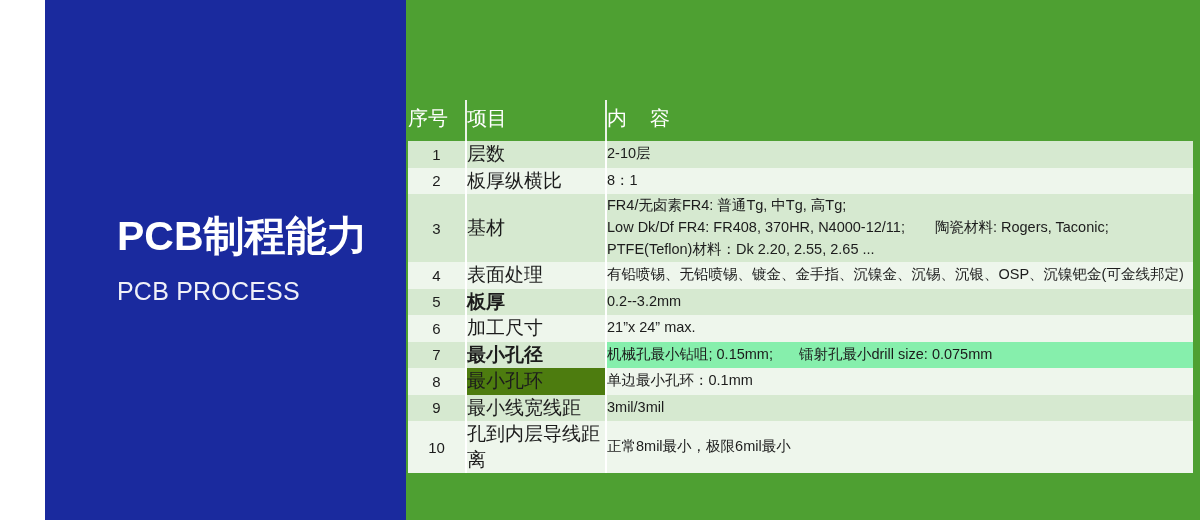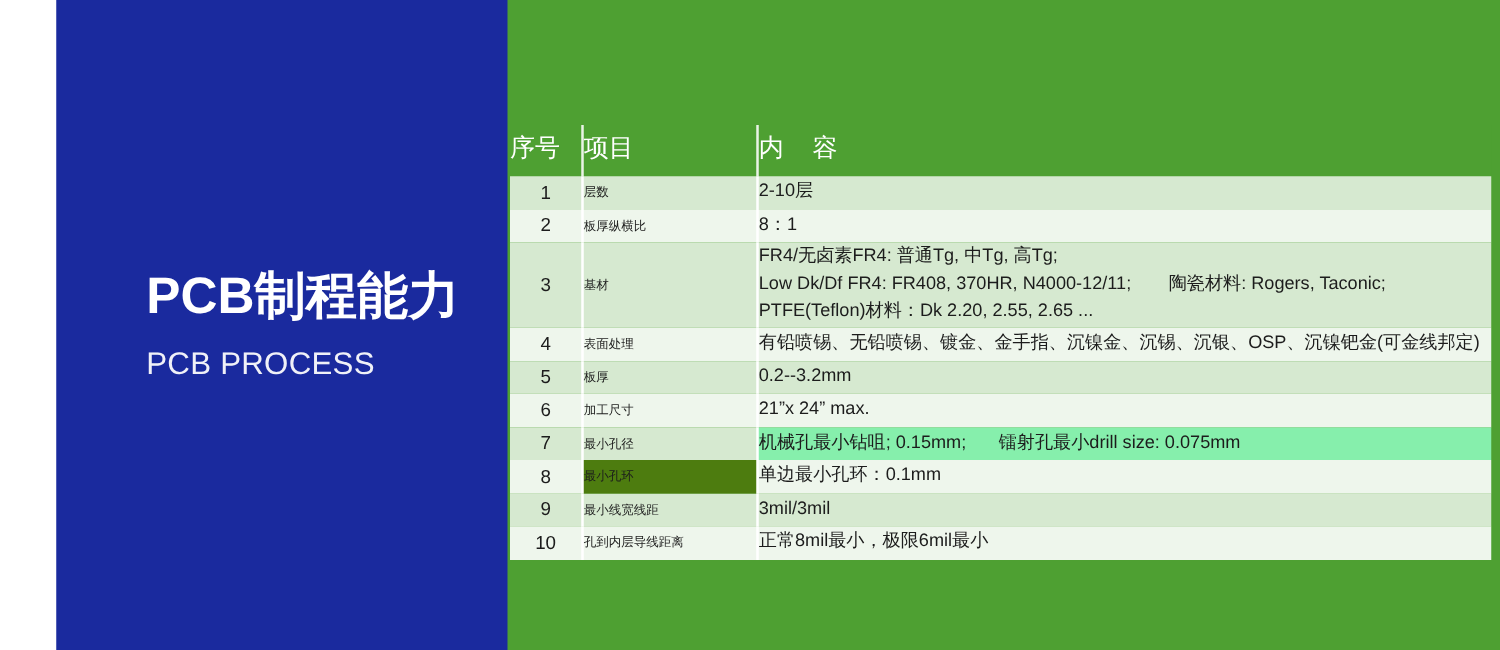--- a/index.html
+++ b/index.html
@@ -104,21 +104,21 @@
   table.spec tbody td.col-cont { border-right: none; }
   table.spec tbody tr.odd  td { background: #d6e9d0; }
   table.spec tbody tr.even td { background: #eef6ec; }
 
   td.col-no {
     text-align: center;
     font-size: 15px;
   }
   td.col-item {
     padding-left: 14px;
-    font-size: 10px;
+    font-size: 19px;
   }
   td.col-cont {
     padding-left: 14px;
     font-size: 14.5px;
     line-height: 1.5;
   }
   tr.r-normal td { height: 26.5px; }
   tr.r-tall td   { height: 68px; }
 
   .sub {
@@ -193,33 +193,33 @@
         </tr>
 
         <tr class="even r-normal">
           <td class="col-no" style="background: rgb(238, 246, 236);">4</td>
           <td class="col-item" style="background: rgb(238, 246, 236);">表面处理</td>
           <td class="col-cont" style="background: rgb(238, 246, 236);">有铅喷锡、无铅喷锡、镀金、金手指、沉镍金、沉锡、沉银、OSP、沉镍钯金(可金线邦定)</td>
         </tr>
 
         <tr class="odd r-normal">
           <td class="col-no" style="background: rgb(214, 233, 208);">5</td>
-          <td class="col-item" style="background: rgb(214, 233, 208);">板厚</td>
+          <td class="col-item" style="background: rgb(214, 233, 208); font-weight: bold;">板厚</td>
           <td class="col-cont" style="background: rgb(214, 233, 208);">0.2--3.2mm</td>
         </tr>
 
         <tr class="even r-normal">
           <td class="col-no" style="background: rgb(238, 246, 236);">6</td>
           <td class="col-item" style="background: rgb(238, 246, 236);">加工尺寸</td>
           <td class="col-cont" style="background: rgb(238, 246, 236);">21”x 24”   max.</td>
         </tr>
 
         <tr class="odd r-normal">
           <td class="col-no" style="background: rgb(214, 233, 208);">7</td>
-          <td class="col-item" style="background: rgb(214, 233, 208);">最小孔径</td>
+          <td class="col-item" style="background: rgb(214, 233, 208); font-weight: bold;">最小孔径</td>
           <td class="col-cont" style="background: #86efac;"><span>机械孔最小钻咀; 0.15mm;</span><span class="gapsp-sm"></span><span>镭射孔最小drill size: 0.075mm</span></td>
         </tr>
 
         <tr class="even r-normal">
           <td class="col-no" style="background: rgb(238, 246, 236);">8</td>
           <td class="col-item" style="background: #4d7c0f;">最小孔环</td>
           <td class="col-cont" style="background: rgb(238, 246, 236);">单边最小孔环：0.1mm</td>
         </tr>
 
         <tr class="odd r-normal">

